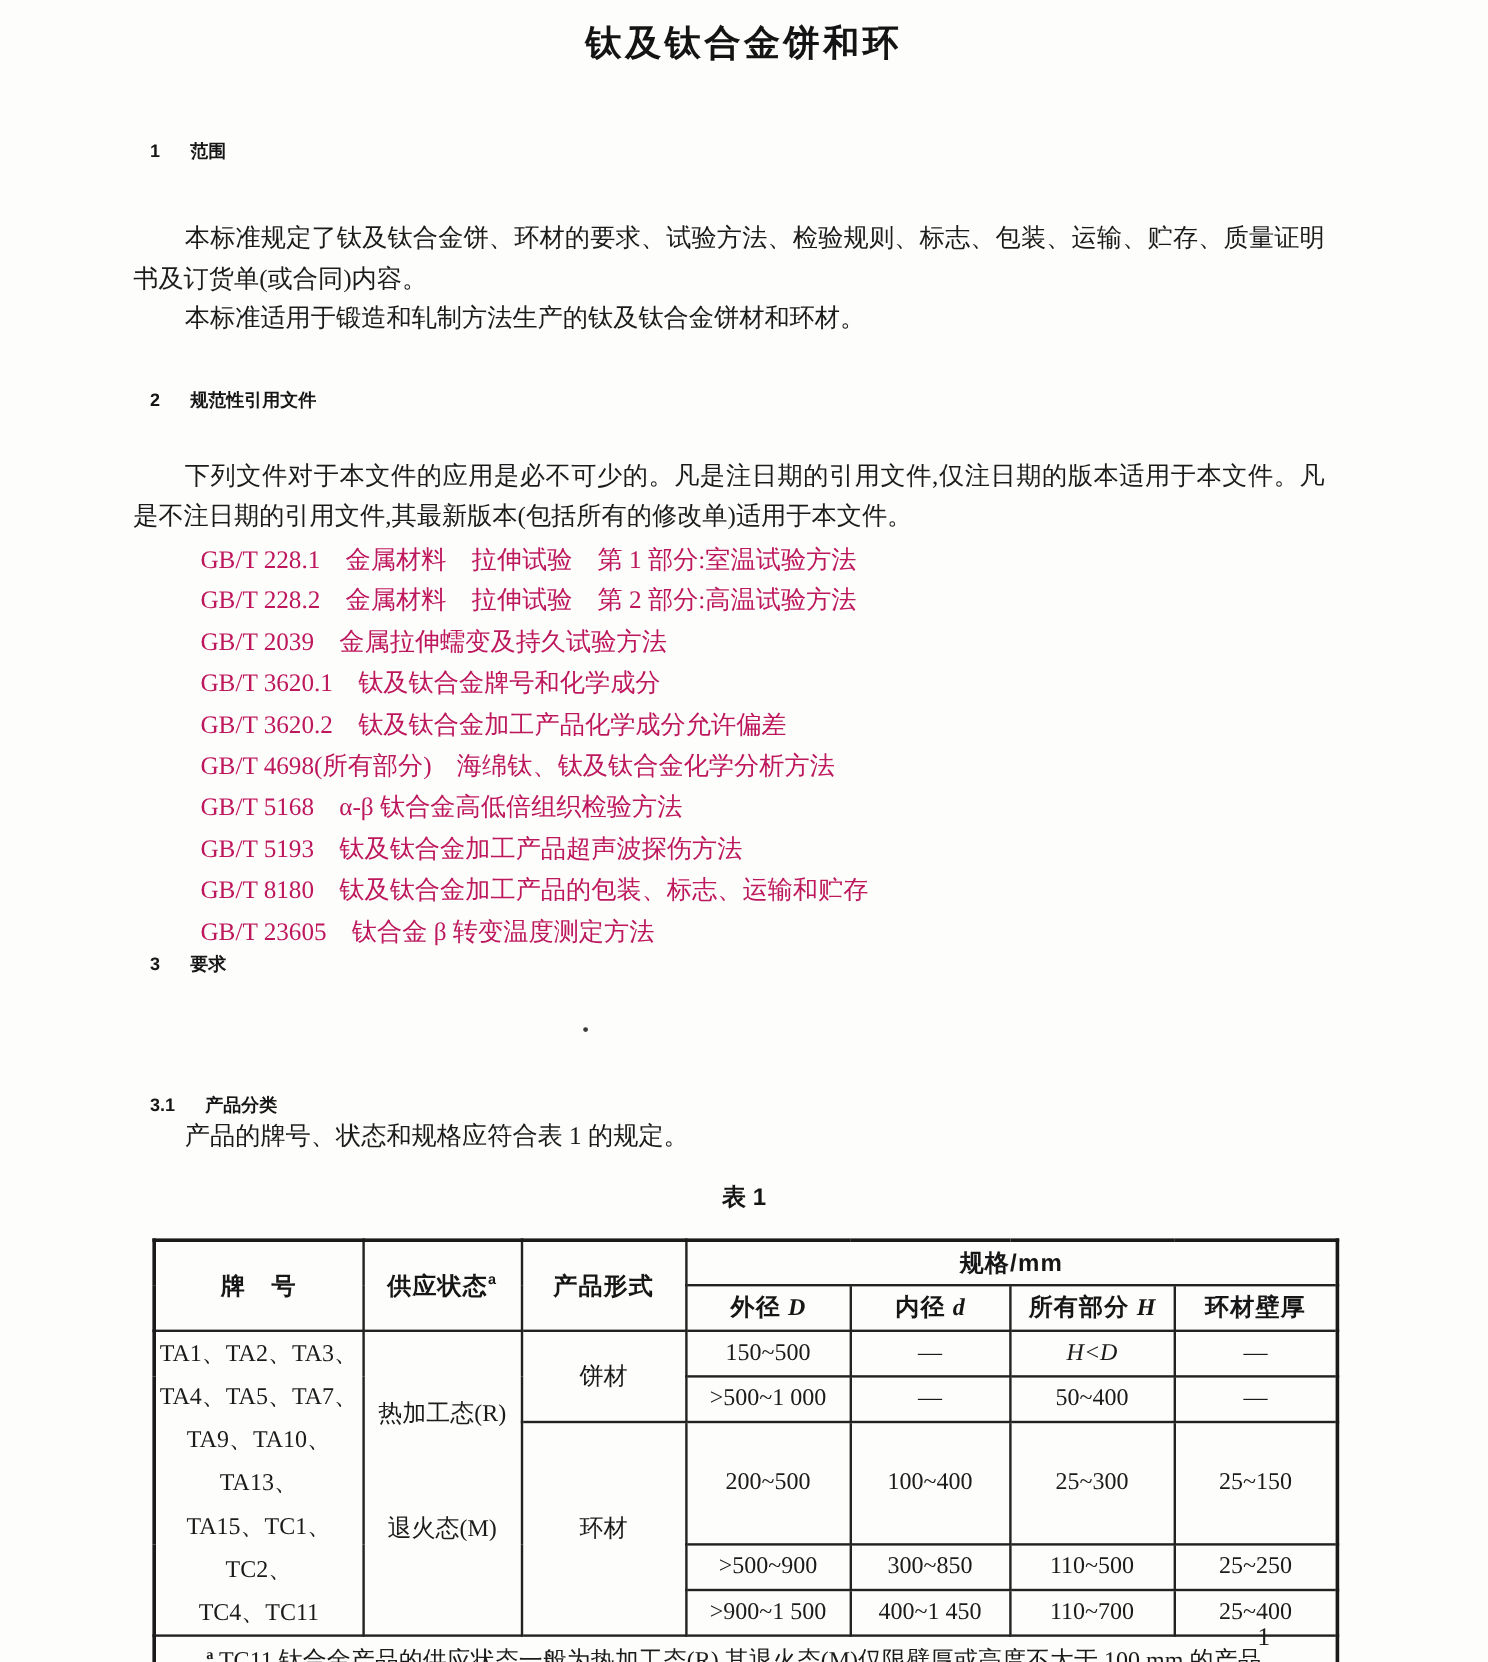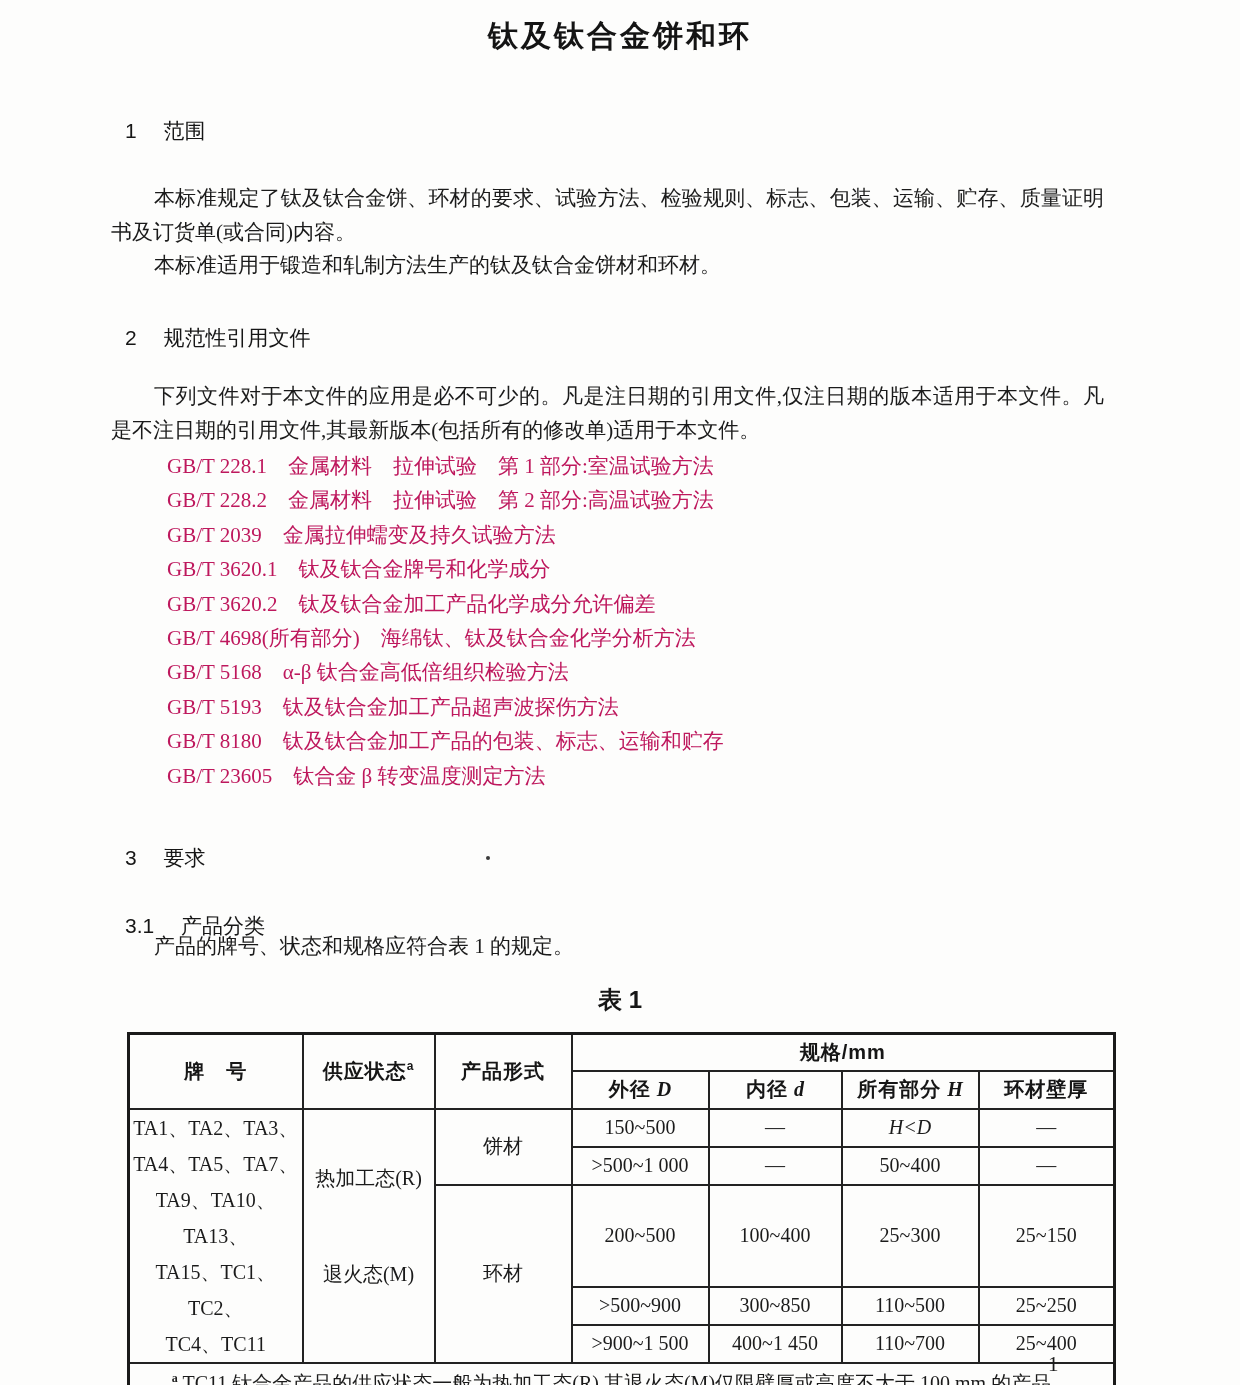--- a/index.html
+++ b/index.html
@@ -18,40 +18,40 @@
   .doc-title {
     position: absolute; top: 16px; left: 0; width: 100%;
     text-align: center;
     font-family: "Liberation Sans", sans-serif;
     font-weight: bold; font-size: 30px; letter-spacing: 3px;
     color: #141414;
   }
   .heading {
     position: absolute; left: 125px;
     font-family: "Liberation Sans", sans-serif;
-    font-weight: normal; font-size: 21px; color: #161616;
+    font-weight: bold; font-size: 15px; color: #161616;
     white-space: nowrap;
   }
   .heading .num { display: inline-block; margin-right: 21px; }
   .para {
     position: absolute; left: 111px; width: 993px;
     font-size: 21px; line-height: 34px;
     text-align: justify; text-indent: 43px;
     color: #1b1b1b;
   }
   .refs {
     position: absolute; left: 167px; top: 449px;
     font-size: 21px; line-height: 34.4px;
     color: #be185d; white-space: nowrap;
   }
   .tbl-caption {
     position: absolute; left: 127px; top: 984px; width: 986px;
     text-align: center;
     font-family: "Liberation Sans", sans-serif;
-    font-weight: bold; font-size: 24px; color: #161616;
+    font-weight: bold; font-size: 20px; color: #161616;
   }
   table.spec {
     position: absolute; left: 127px; top: 1032px;
     width: 986px;
     border-collapse: collapse; table-layout: fixed;
     border: 3px solid #1a1a1a;
   }
   table.spec th, table.spec td {
     border: 2px solid #222;
     text-align: center; vertical-align: middle;
@@ -91,21 +91,21 @@
     font-size: 21px; color: #1b1b1b;
   }
   .speck {
     position: absolute; left: 486px; top: 856px;
     width: 4px; height: 4px; border-radius: 50%;
     background: #3a3a3a;
   }
   
   #h-s1  { top: 117px; }
   #h-s2  { top: 324px; text-align: center; }
-  #h-s3  { top: 844px; }
+  #h-s3  { top: 794px; }
   #h-s31 { top: 912px; }
   #p-s1a { top: 181px; }
   #p-s1b { top: 248px; }
   #p-s2a { top: 379px; }
   #p-s31 { top: 929px; }
 </style>
 </head>
 <body>
 
 <div class="page">

